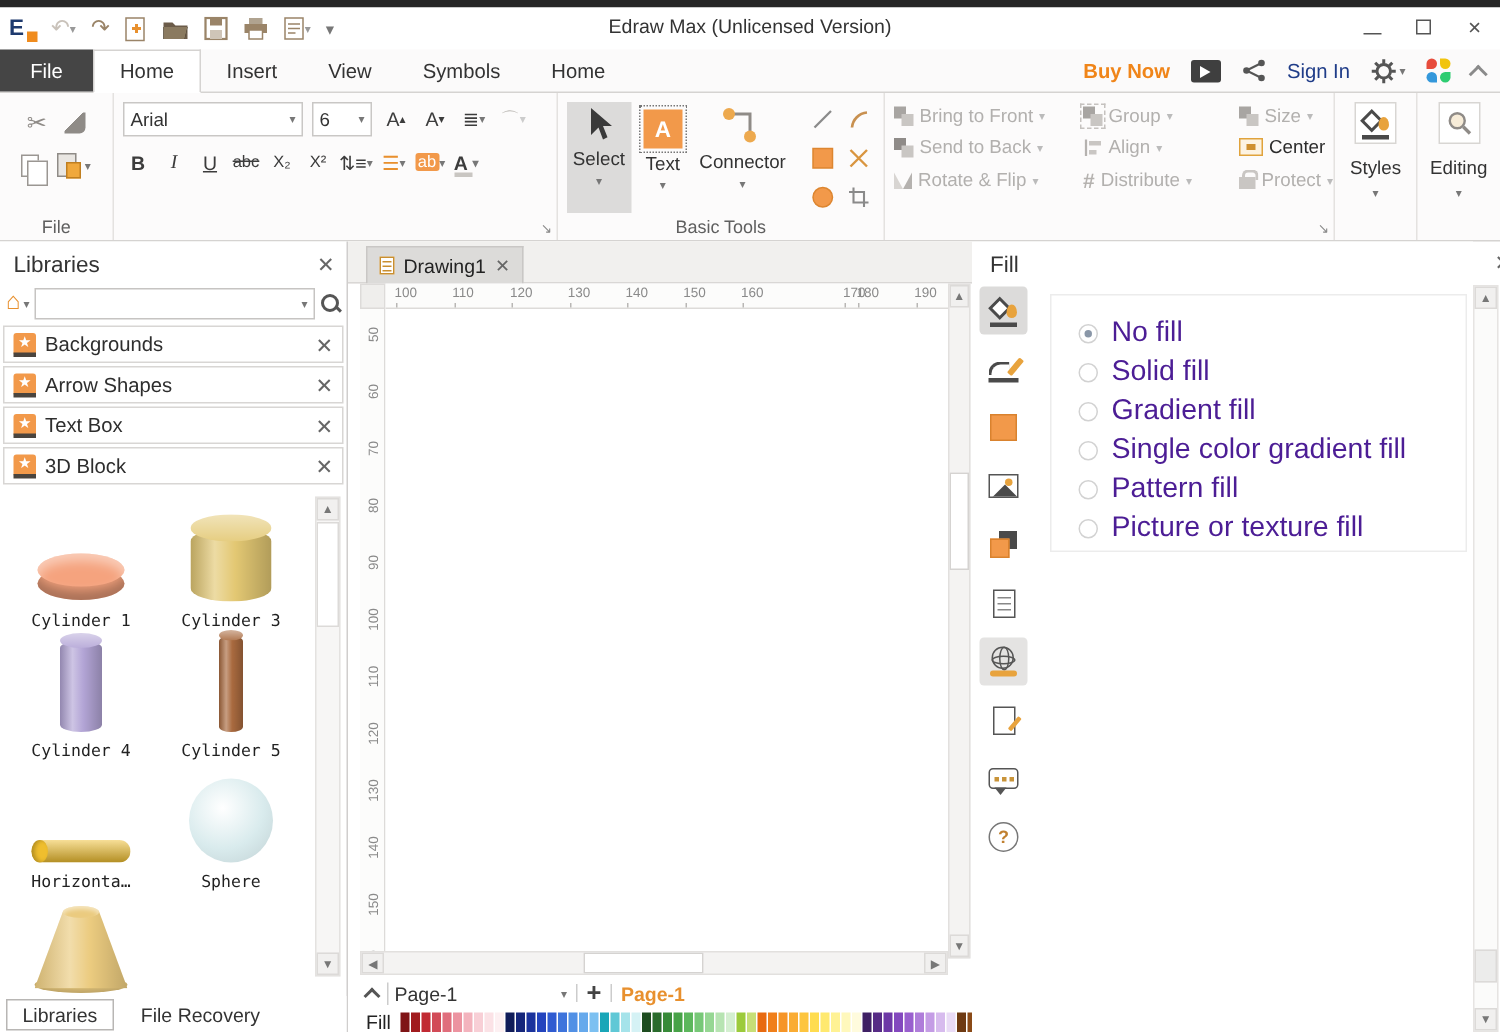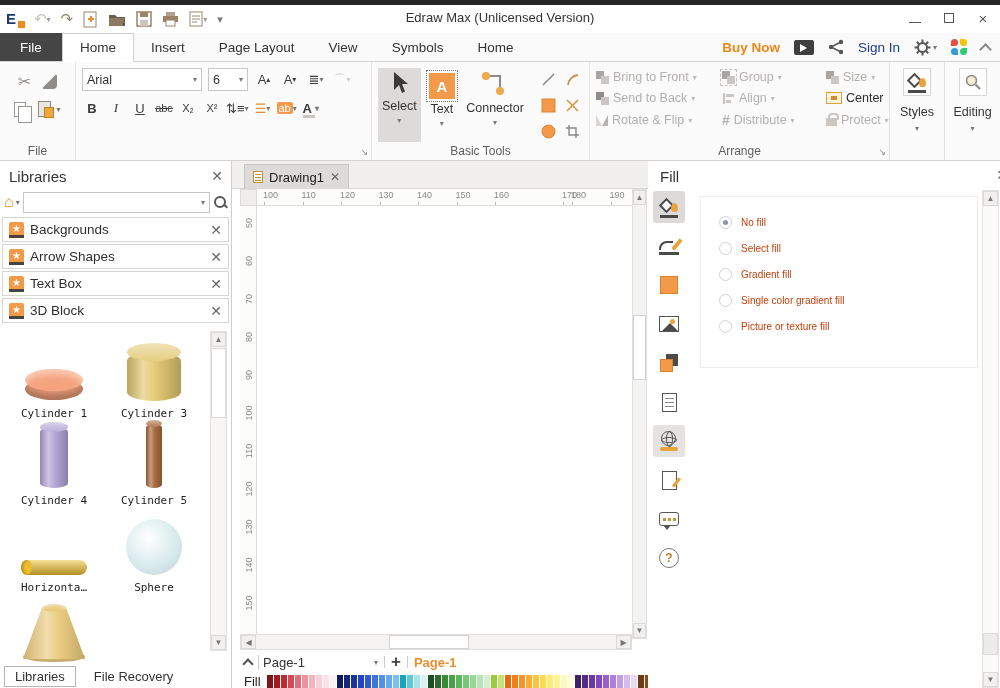--- a/index.html
+++ b/index.html
@@ -202,21 +202,21 @@
   .docpen { position:relative; width:15px; height:19px; border:1px solid #555; background:#fff; }
   .docpen::after { content:""; position:absolute; right:-2px; bottom:1px; width:3px; height:11px; background:#e8a33d; transform:rotate(40deg); border-radius:1px; }
   .comment-ic { position:relative; width:20px; height:14px; border:1px solid #555; border-radius:3px; background:#fff; }
   .comment-ic::after { content:""; position:absolute; left:3px; bottom:-5px; border-left:4px solid transparent; border-right:4px solid transparent; border-top:5px solid #555; }
   .comment-ic .dots { position:absolute; left:3px; top:5px; width:3px; height:3px; background:#c9943a; box-shadow:5px 0 0 #c9943a, 10px 0 0 #c9943a; }
   .help-ic { width:20px; height:20px; border:1.5px solid #777; border-radius:50%; display:flex; align-items:center; justify-content:center; font-size:12px; font-weight:bold; color:#c08030; }
   .options-box { position:absolute; left:52px; top:35px; width:278px; height:172px; border:1px solid #ececec; background:#fff; padding:12px 0 0 18px; }
   .radio-row { display:flex; align-items:center; gap:9px; height:26px; cursor:pointer; }
   .radio { width:13px; height:13px; border:1px solid #d2d2d2; border-radius:50%; background:#fff; position:relative; flex:none; }
   .radio.sel::after { content:""; position:absolute; left:3px; top:3px; width:5px; height:5px; border-radius:50%; background:#8a97a8; }
-  .radio-row .lbl { font-size:10px; color:#c2410c; }
+  .radio-row .lbl { font-size:19px; color:#4c1d95; }
 
   .right-scrollbar { left:982px; top:190px; width:17px; height:498px; background:#fbfbfa; border:1px solid #e6e4e2; }
   .right-scrollbar .thumb { position:absolute; left:0; bottom:32px; width:100%; height:22px; background:#ececeb; border:1px solid #dcdad8; }
   .right-scrollbar .down { position:absolute; bottom:0; }
 
   svg { display:block; }
 </style>
 </head>
 <body>
 
@@ -281,21 +281,20 @@
     <div class="win-btn">
         <span class="wb-close">×</span>
       </div>
   </div>
 </div>
 
 <div class="abs menubar">
   <div class="tab-file">File</div>
   <div class="mtab active">Home</div>
   <div class="mtab">Insert</div>
-  <div class="mtab">Page Layout</div>
   <div class="mtab">View</div>
   <div class="mtab">Symbols</div>
   <div class="mtab">Home</div>
   <div class="menu-right">
     <span class="buy-now">Buy Now</span>
     <span class="present-ic"></span>
     <svg width="16" height="16" viewBox="0 0 16 16" style="cursor:pointer;">
         <circle cx="13" cy="3" r="2.2" fill="#555"></circle>
         <circle cx="3" cy="8" r="2.2" fill="#555"></circle>
         <circle cx="13" cy="13" r="2.2" fill="#555"></circle>
@@ -497,21 +496,20 @@
           <span class="hash">#</span>
           <span>Distribute</span>
           <span class="dd" style="color:#bbb;">▾</span>
         </div>
       <div class="arr-item">
           <span class="lock"></span>
           <span>Protect</span>
           <span class="dd" style="color:#bbb;">▾</span>
         </div>
     </div>
-    <div class="rgroup-label">Arrange</div>
     <span class="launcher">↘</span>
   </div>
 
   <div class="rgroup g-single">
     <div class="box">
       <span class="bucket">
           <span class="cube"></span>
           <span class="drop"></span>
           <span class="base"></span>
         </span>
@@ -829,29 +827,33 @@
       </div>
   </div>
 
   <div class="options-box">
     <div class="radio-row">
         <span class="radio sel"></span>
         <span class="lbl">No fill</span>
       </div>
     <div class="radio-row">
         <span class="radio"></span>
-        <span class="lbl">Select fill</span>
+        <span class="lbl">Solid fill</span>
       </div>
     <div class="radio-row">
         <span class="radio"></span>
         <span class="lbl">Gradient fill</span>
       </div>
     <div class="radio-row">
         <span class="radio"></span>
         <span class="lbl">Single color gradient fill</span>
+      </div>
+    <div class="radio-row">
+        <span class="radio"></span>
+        <span class="lbl">Pattern fill</span>
       </div>
     <div class="radio-row">
         <span class="radio"></span>
         <span class="lbl">Picture or texture fill</span>
       </div>
   </div>
 </div>
 
 <div class="abs right-scrollbar">
   <div class="scroll-arrow">▲</div>

